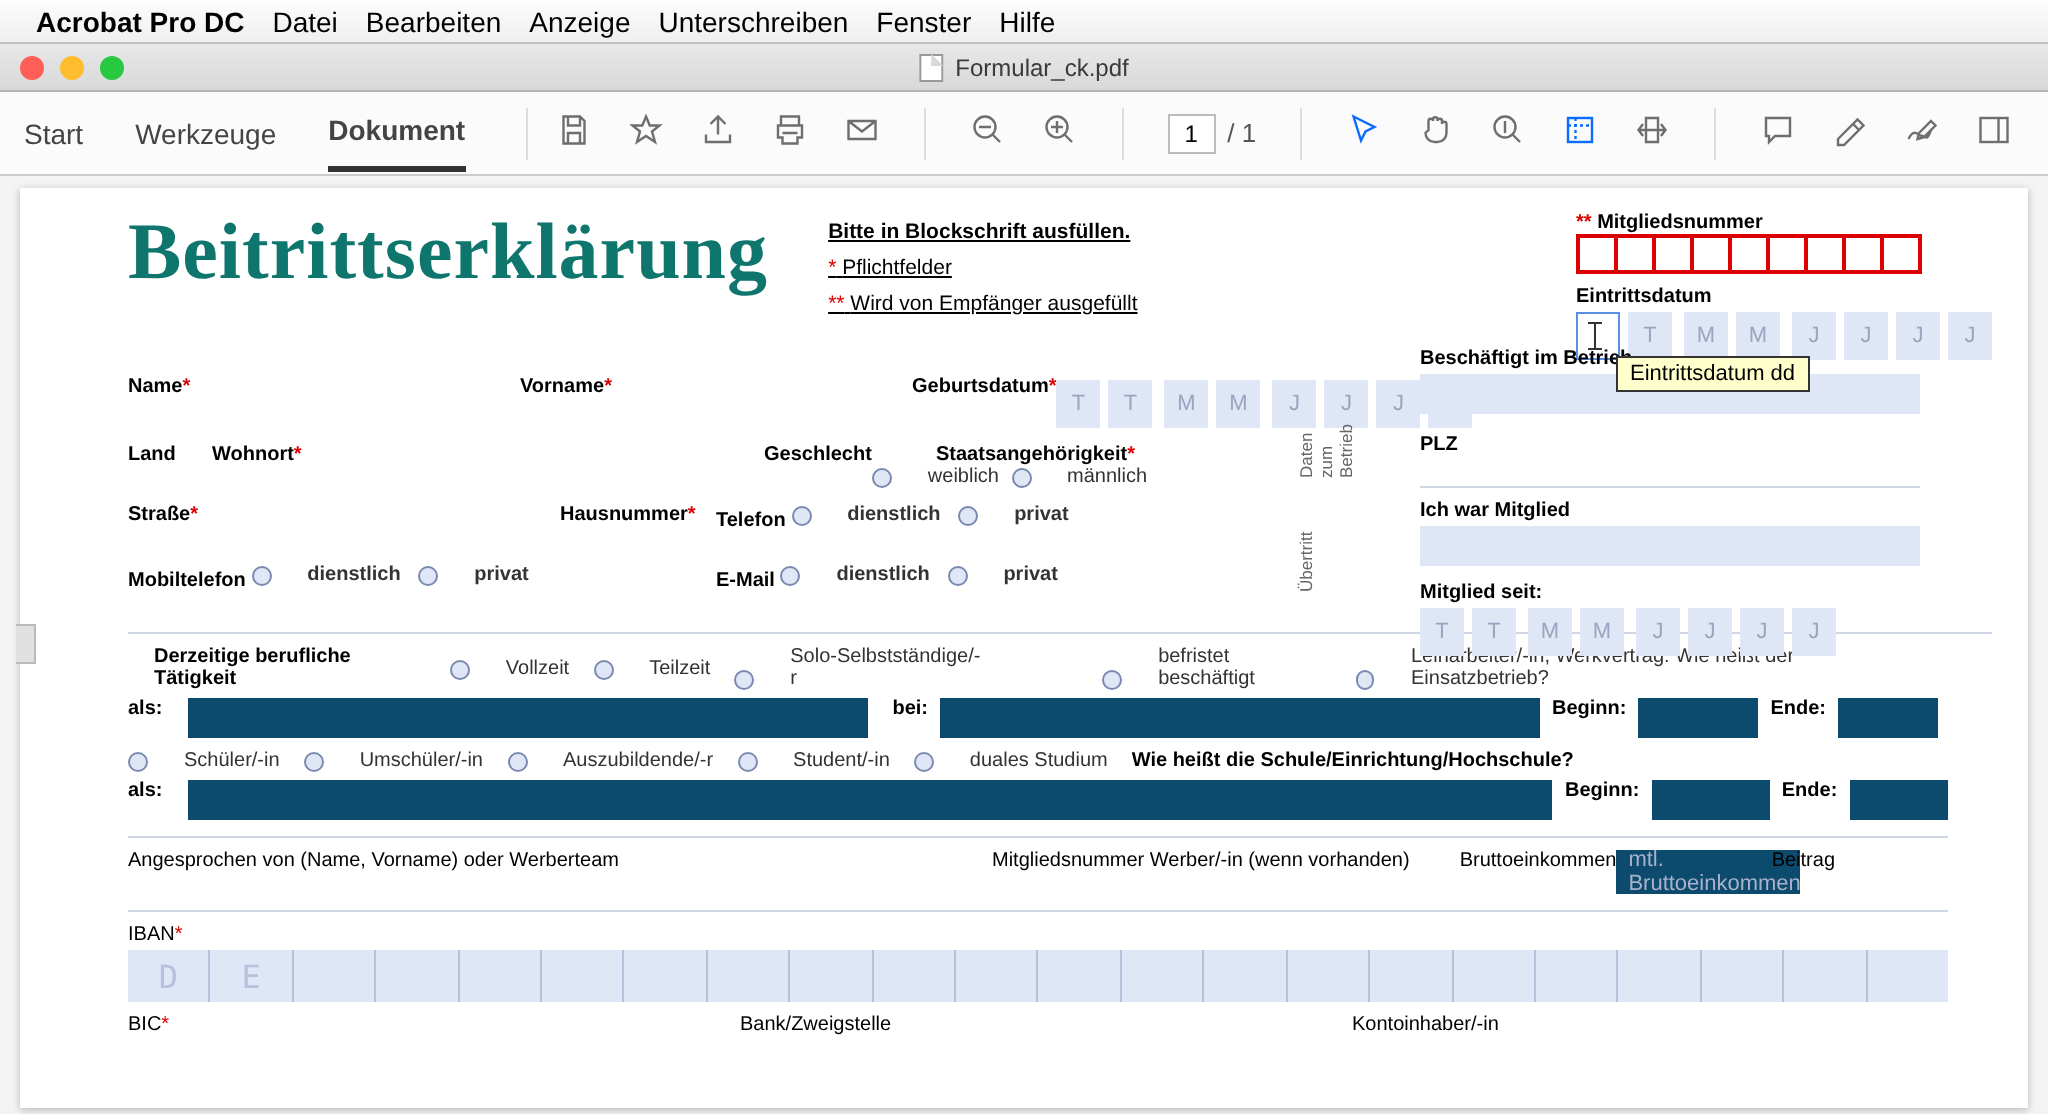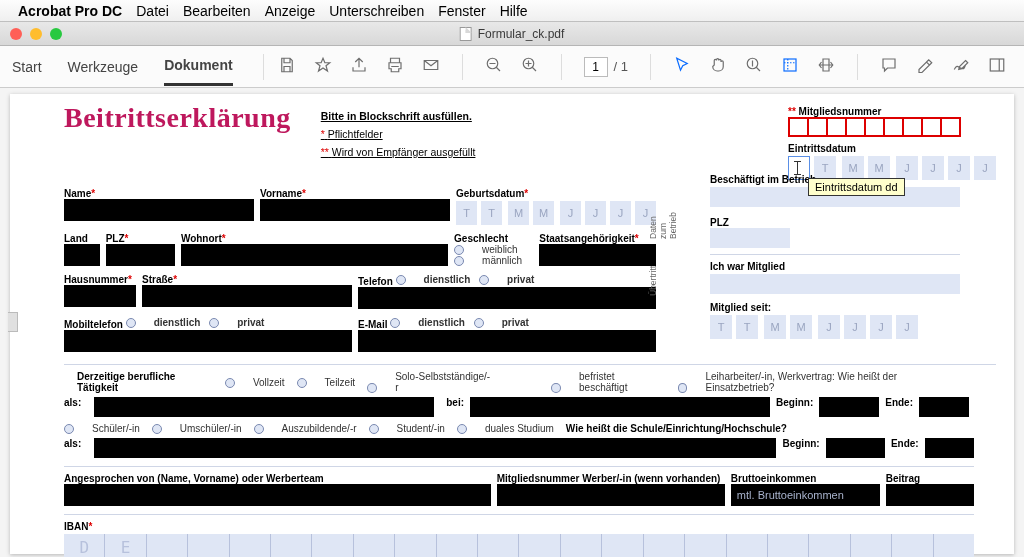--- a/index.html
+++ b/index.html
@@ -31,60 +31,60 @@
   .divider{width:1px;height:26px;background:#ddd;margin:0 4px;}
   .tool-icons .blue svg{stroke:#0a6cff;}
 
   
   .viewport { position:absolute; top:88px; left:0; right:0; bottom:0; background:#f4f4f4; overflow:hidden;}
   .page { width:1004px; margin:6px auto 0 auto; background:#fff; height:460px; box-shadow:0 1px 4px rgba(0,0,0,.25); position:relative; padding:8px 18px 0 54px;}
   .side-tab { position:absolute; left:-2px; top:218px; width:10px; height:20px; background:#e0e0e0; border:1px solid #bbb; border-left:none;}
 
   
   .title-row{display:flex; align-items:flex-start;}
-  .form-title{font-size:28px; font-weight:bold; color:#be185d; letter-spacing:0.5px; font-family: Georgia, "Times New Roman", serif;}
+  .form-title{font-size:40px; font-weight:bold; color:#0f766e; letter-spacing:0.5px; font-family: Georgia, "Times New Roman", serif;}
   .instr{font-size:10.5px; margin-left:30px; line-height:1.7; padding-top:6px;text-decoration:underline;}
   .r{color:#d00;}
   .mgl-box{margin-left:auto; padding-top:4px;}
   .mgl-label{font-size:10px; font-weight:bold;}
   .cell-row{display:flex; gap:0;}
   .red-cell{width:21px;height:20px;border:2px solid #d00; margin-left:-2px; background:#fff;}
   .red-cell:first-child{margin-left:0;}
   .eintritt{margin-top:6px;}
   .date-cells{display:flex;gap:4px; margin-top:2px; position:relative;}
   .dc{width:22px;height:24px;background:#dfe6f5;display:flex;align-items:center;justify-content:center;font-size:11px;color:#9aa5c0;}
   .dc.active{border:1.5px solid #5a8fe6;background:#fff;}
   .dc.pair{margin-right:2px;}
   .tooltip{position:absolute; left:20px; top:22px; background:#ffffcc;border:1px solid #333; font-size:11px; padding:2px 6px; white-space:nowrap; z-index:10;}
   .cursor-I{position:absolute;left:8px;top:4px;width:1px;height:14px;background:#333;}
   .cursor-I:before,.cursor-I:after{content:"";position:absolute;left:-3px;width:7px;height:1px;background:#333;}
   .cursor-I:before{top:0;} .cursor-I:after{bottom:0;}
 
   .form-body{margin-top:8px;font-size:10px;color:#000;}
   .lbl{font-weight:bold; font-size:10px;}
-  .fld{background:#000000;height:22px;}
+  .fld{background:#0c4a6e;height:22px;}
   .fld.sm{height:20px;}
   .row{display:flex;gap:6px;margin-top:4px;}
-  .col{display:flex;flex-direction:column;}
+  .col{display:flex;}
   .gap-top{margin-top:8px;}
   .radio{display:inline-flex;align-items:flex-end;gap:18px; font-size:10px; color:#333; margin-right:6px;}
   .radio .dot{width:10px;height:10px;border:1px solid #7a89b0;border-radius:50%;background:#dfe6f5;}
   .hr{height:1px;background:#cfd6e6;margin:6px 0;}
   .vside{position:absolute; width:14px; transform:rotate(-90deg); transform-origin:left top; font-size:8.5px; color:#666;}
   .vs1{left:638px; top:145px;} .vs2{left:638px; top:202px;}
 
   .main-left{width:592px;}
   .main-right{position:absolute; left:700px; top:80px; width:250px; font-size:10px;}
   .main-right .lbl{font-size:10px;}
   .main-right .fld{background:#dfe6f5;}
 
   .iban-row{display:flex;gap:0;}
   .iban-cell{flex:1;height:26px;background:#dfe6f5;border-right:1px solid #b7c1dc; display:flex;align-items:center;justify-content:center;font-size:16px;color:#b7c1dc;font-family:monospace;}
   .iban-cell:first-child{color:#b7c1dc;}
-  .section-lbl{font-size:10px;font-weight:bold;}
+  .section-lbl{font-size:10px;font-weight:normal;}
 </style>
 </head>
 <body>
 
 <div class="mac-menubar">
   <span class="apple"></span>
   <span class="appname">Acrobat Pro DC</span>
   <span class="menu-item">Datei</span>
   <span class="menu-item">Bearbeiten</span>
   <span class="menu-item">Anzeige</span>
@@ -243,24 +243,20 @@
                 <div class="dc">J</div>
             </div>
           </div>
         </div>
 
         <div class="row gap-top">
           <div class="col" style="width:36px;">
               <span class="lbl">Land</span>
               <div class="fld"></div>
             </div>
-          <div class="col" style="width:70px;">
-              <span class="lbl"><span>PLZ</span><span class="r">*</span></span>
-              <div class="fld"></div>
-            </div>
           <div class="col" style="width:270px;">
               <span class="lbl"><span>Wohnort</span><span class="r">*</span></span>
               <div class="fld"></div>
             </div>
           <div class="col" style="width:80px;">
             <span class="lbl">Geschlecht</span>
             <span class="radio">
                 <span class="dot"></span>
                 <span>weiblich</span>
               </span>
@@ -269,26 +265,26 @@
                 <span>männlich</span>
               </span>
           </div>
           <div class="col" style="width:118px;">
               <span class="lbl"><span>Staatsangehörigkeit</span><span class="r">*</span></span>
               <div class="fld"></div>
             </div>
         </div>
 
         <div class="row gap-top">
+          <div class="col" style="width:210px;">
+              <span class="lbl"><span>Straße</span><span class="r">*</span></span>
+              <div class="fld"></div>
+            </div>
           <div class="col" style="width:72px;">
               <span class="lbl"><span>Hausnummer</span><span class="r">*</span></span>
-              <div class="fld"></div>
-            </div>
-          <div class="col" style="width:210px;">
-              <span class="lbl"><span>Straße</span><span class="r">*</span></span>
               <div class="fld"></div>
             </div>
           <div class="col" style="flex:1;">
             <span class="lbl"><span>Telefon</span>
               <span class="radio">
                   <span class="dot"></span>
                   <span>dienstlich</span>
                 </span>
               <span class="radio">
                   <span class="dot"></span>

